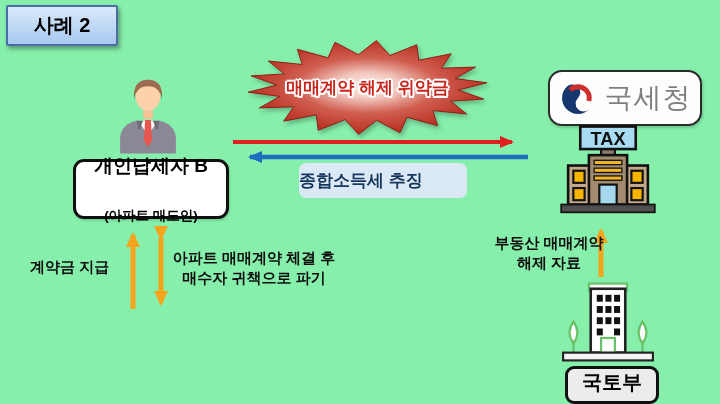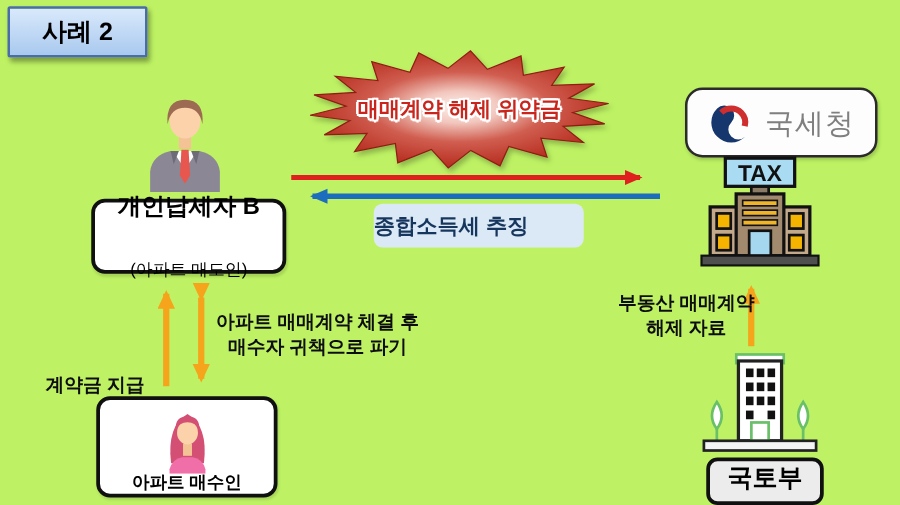--- a/index.html
+++ b/index.html
@@ -1,16 +1,16 @@
 <!DOCTYPE html>
 <html><head>
 <meta charset="utf-8">
 <style>
   html,body{margin:0;padding:0;background:#fff;}
-  #canvas{position:relative;width:720px;height:404px;background:#bef264;overflow:hidden;
+  #canvas{position:relative;width:720px;height:404px;background:#86efac;overflow:hidden;
           font-family:"Liberation Sans","DejaVu Sans",sans-serif;}
   .abs{position:absolute;}
 
   
   .case-badge{left:6px;top:5px;width:108px;height:37px;
     background:linear-gradient(#d9e9fb,#a9c9ef);
     border:2px solid #4a6da8;border-radius:2px;
     box-shadow:2px 3px 4px rgba(0,0,0,.35);
     display:flex;align-items:center;justify-content:center;
     font-size:20px;font-weight:bold;color:#000;}
@@ -29,39 +29,39 @@
 
   
   .levy-badge{left:299px;top:163px;width:168px;height:35px;background:#dbe9f6;
     border-radius:7px;display:flex;align-items:center;justify-content:flex-start;
     font-size:17px;font-weight:bold;color:#17365d;}
 
   
   .nts-logo{left:548px;top:70px;width:150px;height:52px;background:#fdfdfd;
     border:2px solid #2b2b2b;border-radius:14px;box-shadow:1px 2px 3px rgba(0,0,0,.18);
     display:flex;align-items:center;justify-content:center;gap:8px;}
-  .nts-name{font-size:23px;color:#7f7f7f;letter-spacing:1px;}
+  .nts-name{font-size:28px;color:#7f7f7f;letter-spacing:1px;}
 
   
   .party-box{background:#fff;border:3px solid #101010;border-radius:11px;
     display:flex;flex-direction:column;align-items:center;justify-content:center;
     box-shadow:1px 2px 2px rgba(0,0,0,.12);}
   .seller-box{left:73px;top:159px;width:150px;height:54px;gap:31px;}
   .seller-title{font-size:19px;font-weight:bold;color:#000;line-height:23px;}
-  .seller-sub{font-size:13.5px;font-weight:normal;color:#000;line-height:16px;}
+  .seller-sub{font-size:13.5px;font-weight:bold;color:#000;line-height:16px;}
   .buyer-box{left:77px;top:317px;width:145px;height:81px;justify-content:flex-start;padding-top:4px;box-sizing:border-box;}
   .buyer-label{font-size:14px;font-weight:bold;color:#000;margin-top:-2px;}
   .molit-box{left:565px;top:366px;width:88px;height:32px;background:#ececec;
     border:3px solid #101010;border-radius:9px;
     display:flex;align-items:flex-start;justify-content:center;
     font-size:20px;font-weight:bold;color:#000;}
 
   
   .flow-label{font-size:15px;font-weight:bold;color:#0d0d0d;line-height:20px;}
-  .deposit-label{left:30px;top:257px;width:92px;text-align:center;margin-top:42px;}
+  .deposit-label{left:30px;top:257px;width:92px;text-align:left;}
   .contract-label{left:168px;top:248px;width:172px;text-align:center;}
   .report-label{left:484px;top:233px;width:130px;text-align:center;}
 </style>
 </head>
 <body>
 
 <div id="canvas">
 
   <div class="abs case-badge">
     <span>사례 2</span>
@@ -155,30 +155,20 @@
   <div class="abs flow-label deposit-label">계약금 지급</div>
   <div class="abs flow-label contract-label">
     <div>아파트 매매계약 체결 후</div>
     <div>매수자 귀책으로 파기</div>
   </div>
   <div class="abs flow-label report-label">
     <div>부동산 매매계약</div>
     <div>해제 자료</div>
   </div>
 
-  <div class="abs party-box buyer-box">
-    <svg width="60" height="56" viewBox="0 0 100 92">
-      <path d="M28,78 Q22,28 50,12 Q78,28 72,78 Z" fill="#d44f74"></path>
-      <path d="M26,92 L26,86 Q30,72 43,70 L57,70 Q70,72 74,86 L74,92 Z" fill="#f06fa8"></path>
-      <rect x="44" y="52" width="12" height="16" fill="#f3c295"></rect>
-      <ellipse cx="50" cy="37" rx="14" ry="16" fill="#fcd2aa"></ellipse>
-      <path d="M34,34 Q33,15 50,15 Q67,15 66,34 Q61,23 50,23 Q39,23 34,34 Z" fill="#d44f74"></path>
-    </svg>
-    <div class="buyer-label">아파트 매수인</div>
-  </div>
 
   <svg class="abs" style="left:556px;top:281px;width:104px;height:82px" viewBox="0 0 120 95">
     <rect x="38" y="3" width="44" height="8" fill="#fff" stroke="#6abf69" stroke-width="2.5"></rect>
     <rect x="40" y="9" width="40" height="74" fill="#fff" stroke="#222" stroke-width="3"></rect>
     <g fill="#111">
       <rect x="47" y="16" width="7" height="8"></rect>
         <rect x="57" y="16" width="7" height="8"></rect>
         <rect x="67" y="16" width="7" height="8"></rect>
       <rect x="47" y="29" width="7" height="8"></rect>
         <rect x="57" y="29" width="7" height="8"></rect>

